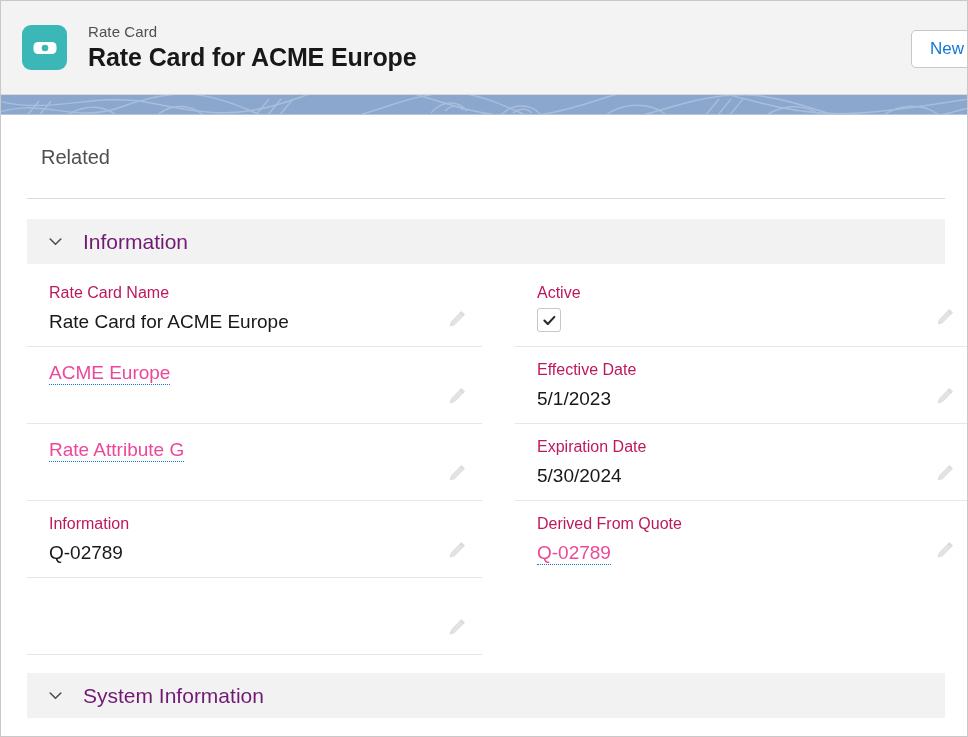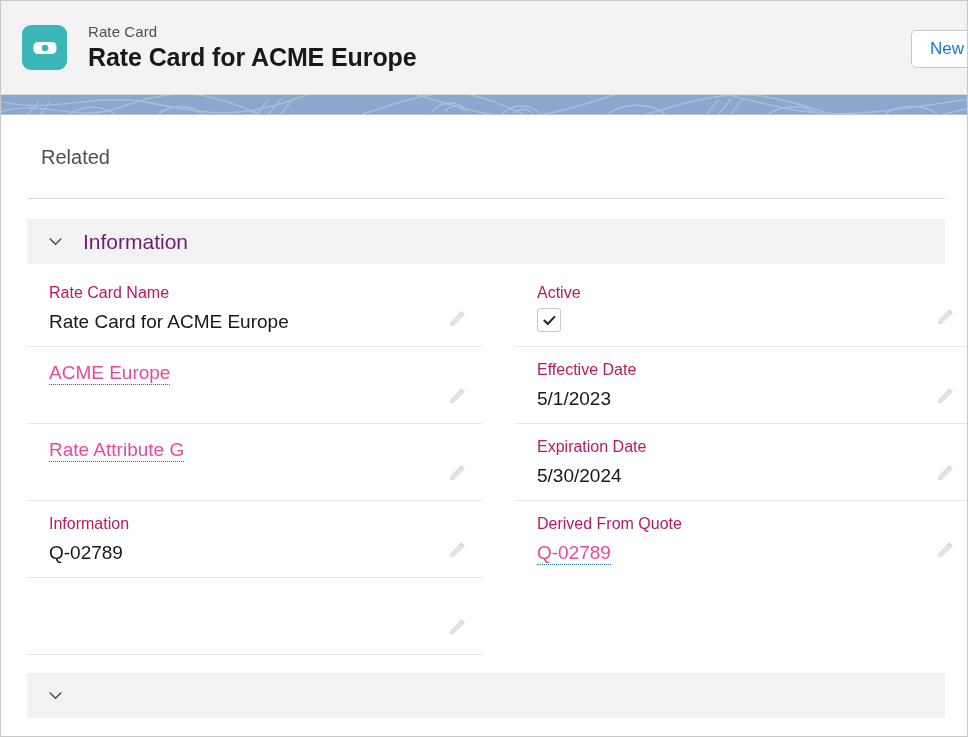--- a/index.html
+++ b/index.html
@@ -461,17 +461,18 @@
       </div>
     </div>
 
     <div class="section-bottom">
       <div class="section-header">
         <span class="chev">
           <svg width="17" height="17" viewBox="0 0 17 17" aria-hidden="true">
             <path d="M3.2 6 L8.5 11.3 L13.8 6" fill="none" stroke="#514f4d" stroke-width="1.6" stroke-linecap="round" stroke-linejoin="round"></path>
           </svg>
         </span>
+        <span class="section-title">System Information</span>
       </div>
     </div>
 
   </div>
 </div>
 
 </body></html>

